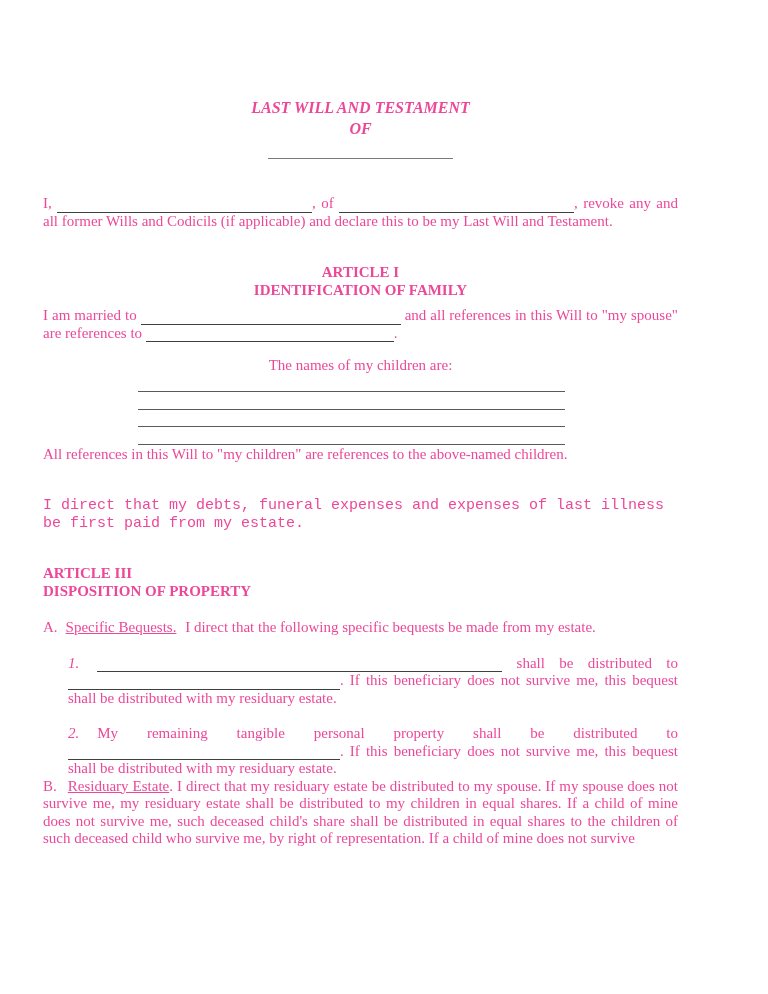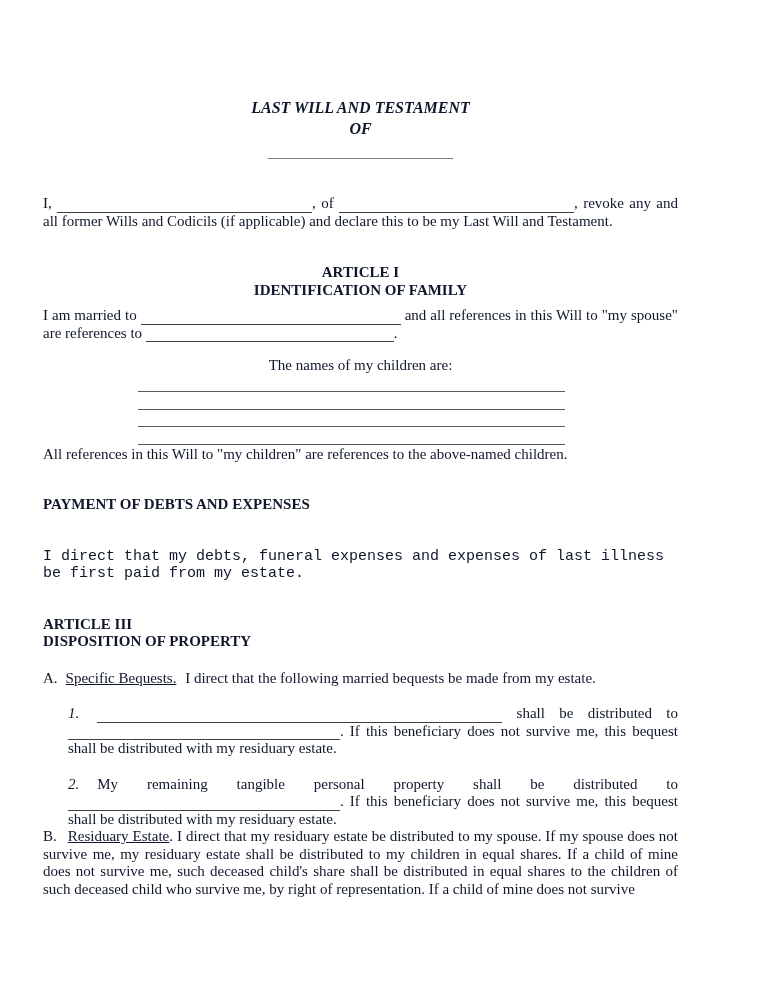--- a/index.html
+++ b/index.html
@@ -1,21 +1,21 @@
 <!DOCTYPE html>
 <html><head>
 <meta charset="utf-8">
 <style>
   * { margin:0; padding:0; box-sizing:border-box; }
   html, body { background:#ffffff; }
   .page {
     position:relative;
     width:768px; height:994px;
     background:#ffffff;
-    color:#0f172a;
+    color:#ec4899;
     font-family:"Liberation Serif","DejaVu Serif",serif;
     font-size:15px;
     line-height:17.5px;
     padding:97px 90px 0 43px; 
     overflow:hidden;
   }
 
   .title {
     text-align:center;
     font-weight:bold;
@@ -108,31 +108,30 @@
   <div class="child-lines">
     <div class="child-line"></div>
     <div class="child-line"></div>
     <div class="child-line"></div>
     <div class="child-line"></div>
   </div>
 
   <p class="p-children-note">All references in this Will to "my children" are references to the above-named children.</p>
 
   <div class="art mt-art2">
-    <div>PAYMENT OF DEBTS AND EXPENSES</div>
   </div>
 
   <p class="p-debts">I direct that my debts, funeral expenses and expenses of last illness be first paid from my estate.</p>
 
   <div class="art mt-art3">
     <div>ARTICLE III</div>
     <div>DISPOSITION OF PROPERTY</div>
   </div>
 
-  <p class="p-secA"><span class="alabel">A.</span><span class="sec-title">Specific Bequests.</span> <span class="sec-intro">I direct that the following married bequests be made from my estate.</span></p>
+  <p class="p-secA"><span class="alabel">A.</span><span class="sec-title">Specific Bequests.</span> <span class="sec-intro">I direct that the following specific bequests be made from my estate.</span></p>
 
   <div class="item">
     <div class="jline"><span class="inum">1.</span><span class="blank bw-e"></span> <span>shall be distributed to</span></div>
     <div class="jline"><span class="blank bw-f"></span><span>.  If this beneficiary does not survive me, this bequest</span></div>
     <div>shall be distributed with my residuary estate.</div>
   </div>
 
   <div class="item">
     <div class="jline"><span class="inum">2.</span><span>My remaining tangible personal property shall be distributed to</span></div>
     <div class="jline"><span class="blank bw-f"></span><span>.  If this beneficiary does not survive me, this bequest</span></div>

